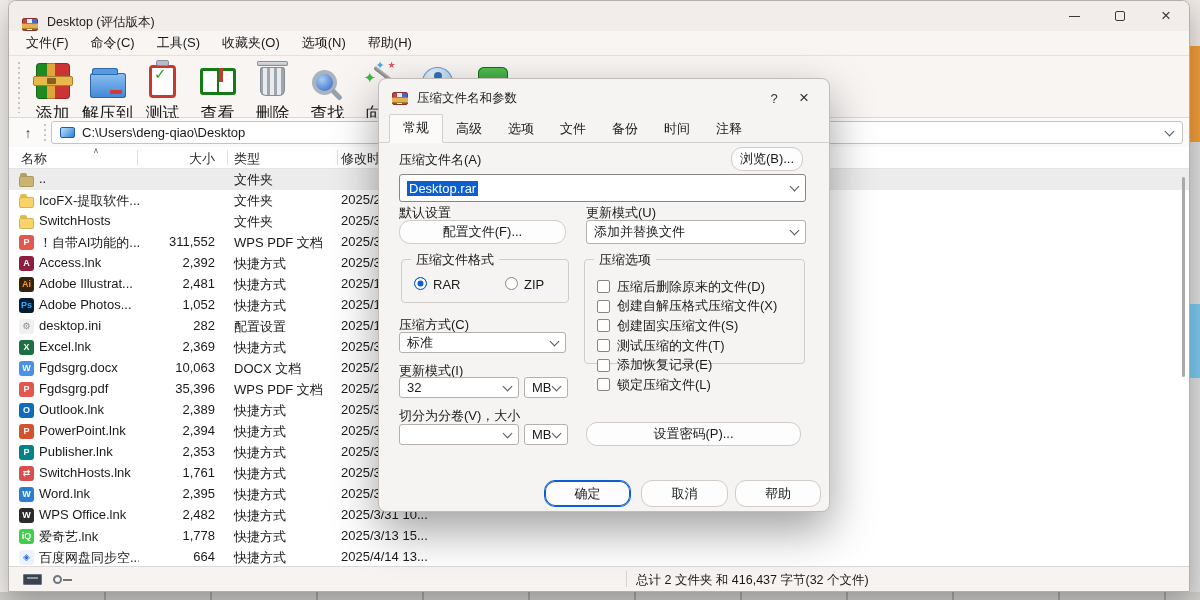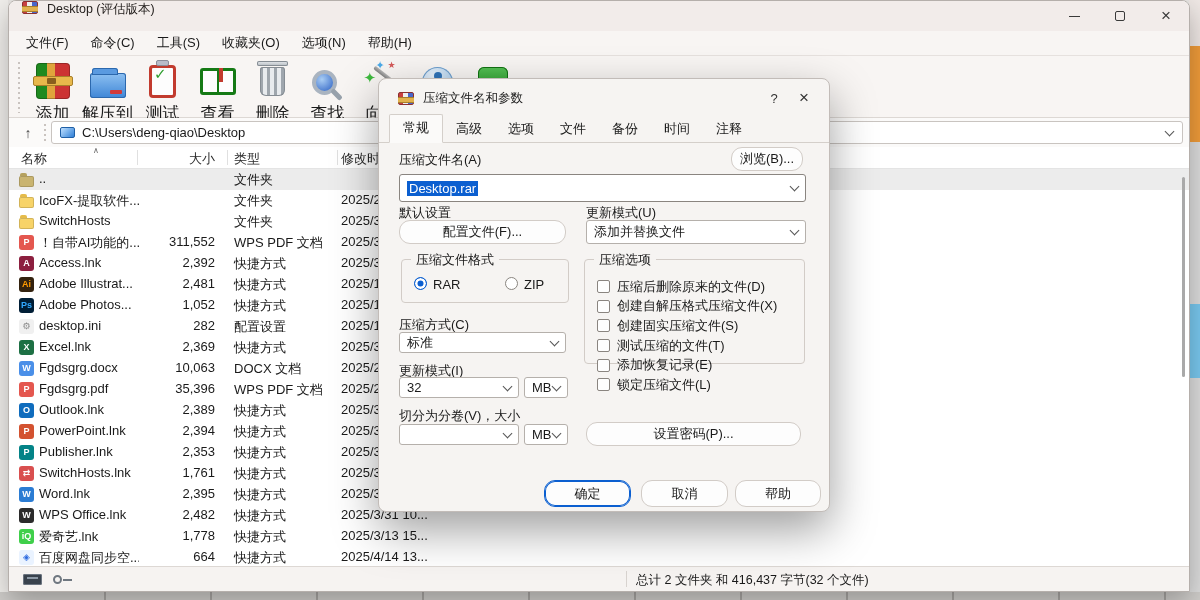--- a/index.html
+++ b/index.html
@@ -16,21 +16,21 @@
   #bg-right-low    { top:378px; height:222px; background:#dddddd; }
   #bg-bottom { position:absolute; left:0; bottom:0; width:1200px; height:8px; z-index:0;
     background:repeating-linear-gradient(90deg,#cfcdca 0 104px,#a9a6a3 104px 106px); }
   #bg-left { position:absolute; left:0; top:0; width:8px; height:600px; background:#f1efec; z-index:0; }
 
   
   #win { position:absolute; left:8px; top:0; width:1182px; height:592px; z-index:1;
     background:#ffffff; border:1px solid #b5afab; border-radius:8px 8px 0 0;
     box-shadow:0 10px 28px rgba(0,0,0,.28); display:flex; flex-direction:column; overflow:hidden; }
 
-  .titlebar { height:30px; background:#f2ecea; display:flex; align-items:flex-start; padding-left:13px; flex:0 0 auto; }
+  .titlebar { height:30px; background:#f2ecea; display:flex; align-items:flex-end; padding-left:13px; flex:0 0 auto; }
   .titlebar .title { margin-left:9px; font-size:12.5px; color:#201c1a; }
   .caption-btns { margin-left:auto; display:flex; height:100%; }
   .cap { width:46px; height:100%; display:flex; align-items:center; justify-content:center; color:#3a3a3a; }
   .min-glyph { width:11px; height:1px; background:#3a3a3a; }
   .max-glyph { width:10px; height:10px; border:1px solid #3a3a3a; border-radius:2px; }
   .cap.close { font-size:17px; }
 
   .ico-rar { width:16px; height:13px; border-radius:2px; position:relative; flex:0 0 auto;
     background:linear-gradient(90deg,#c94040 0 32%,#efefef 32% 64%,#4a66c9 64%); border:1px solid #8a3030; }
   .ico-rar::after { content:""; position:absolute; left:-1px; right:-1px; top:4px; height:4px;
@@ -134,21 +134,21 @@
   .ico-disk::after { content:""; position:absolute; left:4px; top:3px; width:11px; height:2px; background:#8d99a6; }
   .ico-key { position:absolute; left:44px; top:8px; width:9px; height:9px; border:2px solid #6f7780; border-radius:50%; }
   .ico-key::after { content:""; position:absolute; left:8px; top:2px; width:9px; height:2px; background:#6f7780; }
   .status-sep { position:absolute; left:617px; top:4px; bottom:4px; width:1px; background:#d8d3cf; }
   .status-total { position:absolute; left:627px; top:5px; font-size:12.5px; }
 
   
   #dialog { position:absolute; left:378px; top:78px; width:452px; height:434px; z-index:50;
     background:#f6f4f2; border:1px solid #c2bcb8; border-radius:8px;
     box-shadow:0 18px 46px rgba(0,0,0,.38); }
-  .dlg-title { height:38px; display:flex; align-items:center; padding:0 10px 0 13px;margin-left:6px; }
+  .dlg-title { height:38px; display:flex; align-items:center; padding:0 10px 0 13px; }
   .dlg-title .t { margin-left:9px; font-size:12.5px; flex:1; }
   .dlg-help, .dlg-close { width:30px; height:26px; display:flex; align-items:center; justify-content:center; color:#333; }
   .dlg-help { font-size:13px; }
   .dlg-close { font-size:17px; }
   .tabstrip { height:26px; display:flex; align-items:flex-end; padding-left:10px; border-bottom:1px solid #d4cfca; }
   .tab { padding:3px 13px 4px; font-size:13px; position:relative; }
   .tab.active { background:#fbfaf9; border:1px solid #d4cfca; border-bottom:1px solid #fbfaf9;
     border-radius:2px 2px 0 0; margin-bottom:-1px; padding:4px 13px 5px; }
   .dlg-body { position:relative; height:369px; font-size:13px; }
   .abs { position:absolute; }

